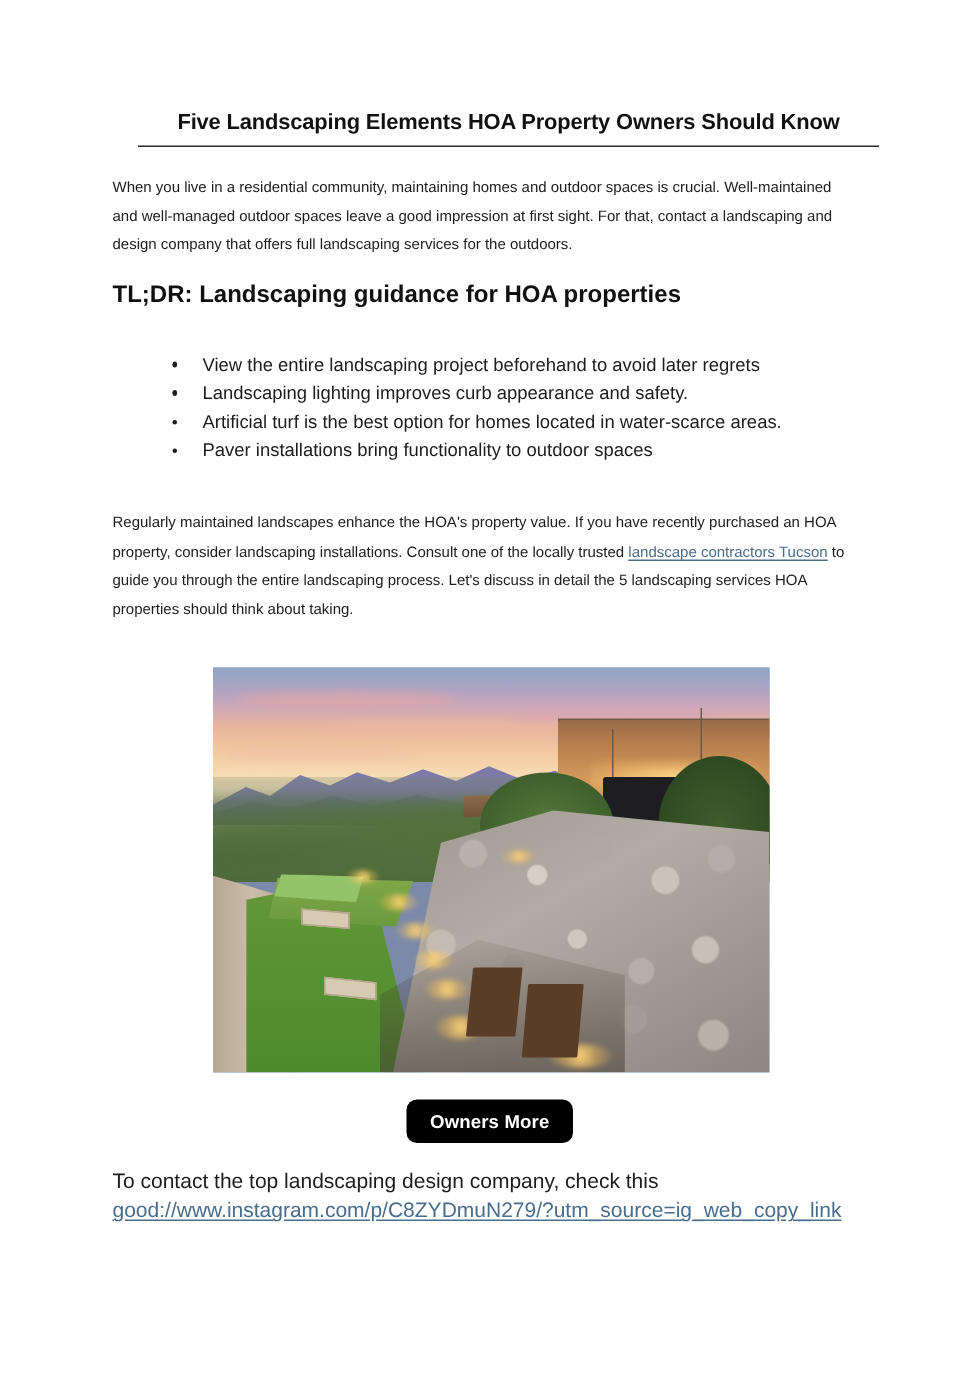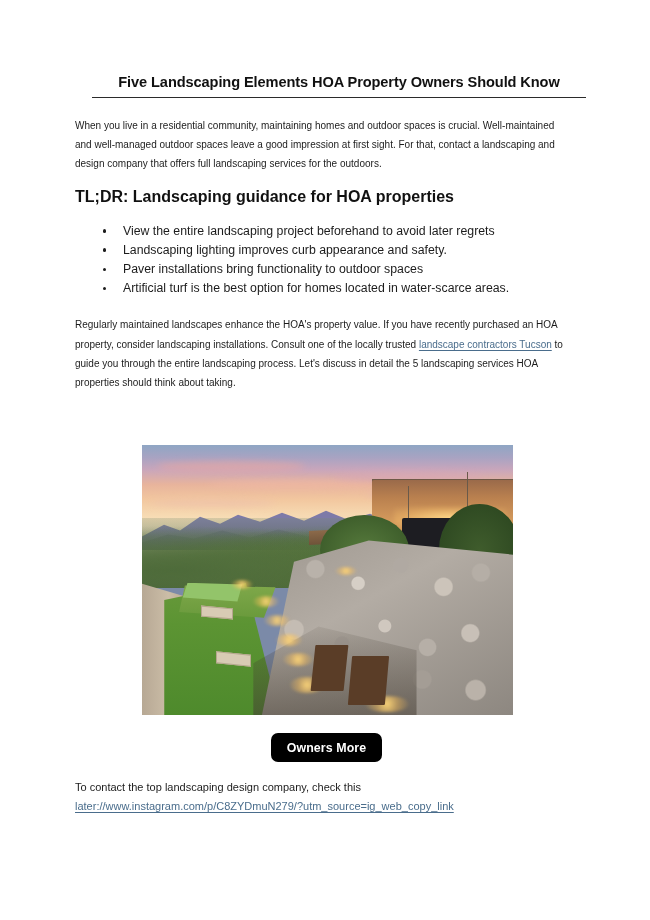--- a/index.html
+++ b/index.html
@@ -64,21 +64,21 @@
 
   .tldr {
     margin: 0;
     font-size: 16px;
     font-weight: bold;
     line-height: 19px;
     color: #111;
   }
 
   ul.bullets {
-    margin: 4px;
+    margin: 16px;
     padding: 0;
     list-style: none;
   }
   ul.bullets li {
     position: relative;
     font-size: 12.3px;
     line-height: 19.2px;
     padding-left: 44px;
     color: #1c1c1c;
   }
@@ -379,21 +379,21 @@
 
   
   .footer {
     position: absolute;
     left: 75px;
     top: 778px;
     width: 500px;
   }
   .footer p {
     margin: 0;
-    font-size: 11px;
+    font-size: 14px;
     line-height: 19.2px;
     color: #1c1c1c;
   }
 </style>
 </head>
 <body>
 
 <div class="page">
 
   <div class="title-block">
@@ -415,25 +415,25 @@
       <li>
         <span class="dot"></span>
         <span>View the entire landscaping project beforehand to avoid later regrets</span>
       </li>
       <li>
         <span class="dot"></span>
         <span>Landscaping lighting improves curb appearance and safety.</span>
       </li>
       <li>
         <span class="dot"></span>
-        <span>Paver installations bring functionality to outdoor spaces</span>
+        <span>Artificial turf is the best option for homes located in water-scarce areas.</span>
       </li>
       <li>
         <span class="dot"></span>
-        <span>Artificial turf is the best option for homes located in water-scarce areas.</span>
+        <span>Paver installations bring functionality to outdoor spaces</span>
       </li>
     </ul>
 
     <div class="spacer-13"></div>
 
     <p class="para"><span>Regularly maintained landscapes enhance the HOA's property value. If you have recently purchased an HOA property, consider landscaping installations. Consult one of the locally trusted </span><a class="inline-link" href="#">landscape contractors Tucson</a><span> to guide you through the entire landscaping process. Let's discuss in detail the 5 landscaping services HOA properties should think about taking.</span></p>
 
   </div>
 
   <div class="photo-wrap" title="Desert backyard at sunset with green artificial turf lawn, landscape path lighting, a boulder rock slope, patio chairs and an illuminated house with outdoor kitchen">
@@ -490,16 +490,16 @@
       <div class="chair ch1"></div>
       <div class="chair ch2"></div>
 
     </div>
   </div>
 
   <button class="explore-btn">Owners More</button>
 
   <div class="footer">
     <p>To contact the top landscaping design company, check this</p>
-    <p><a class="url-link" href="#">later://www.instagram.com/p/C8ZYDmuN279/?utm_source=ig_web_copy_link</a></p>
+    <p><a class="url-link" href="#">good://www.instagram.com/p/C8ZYDmuN279/?utm_source=ig_web_copy_link</a></p>
   </div>
 
 </div>
 
 </body></html>

